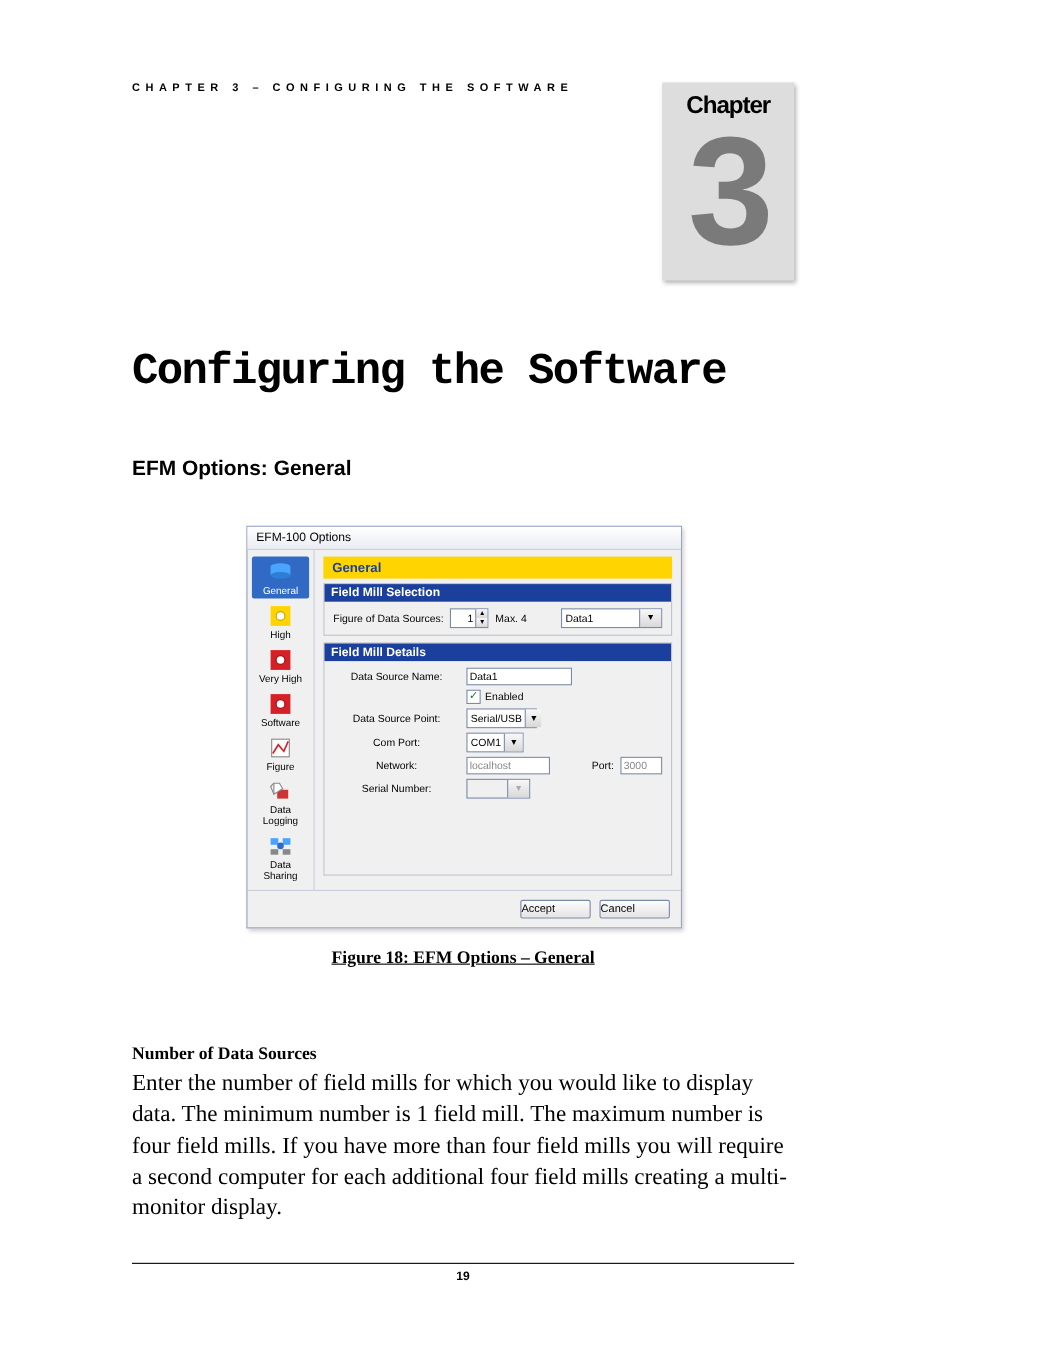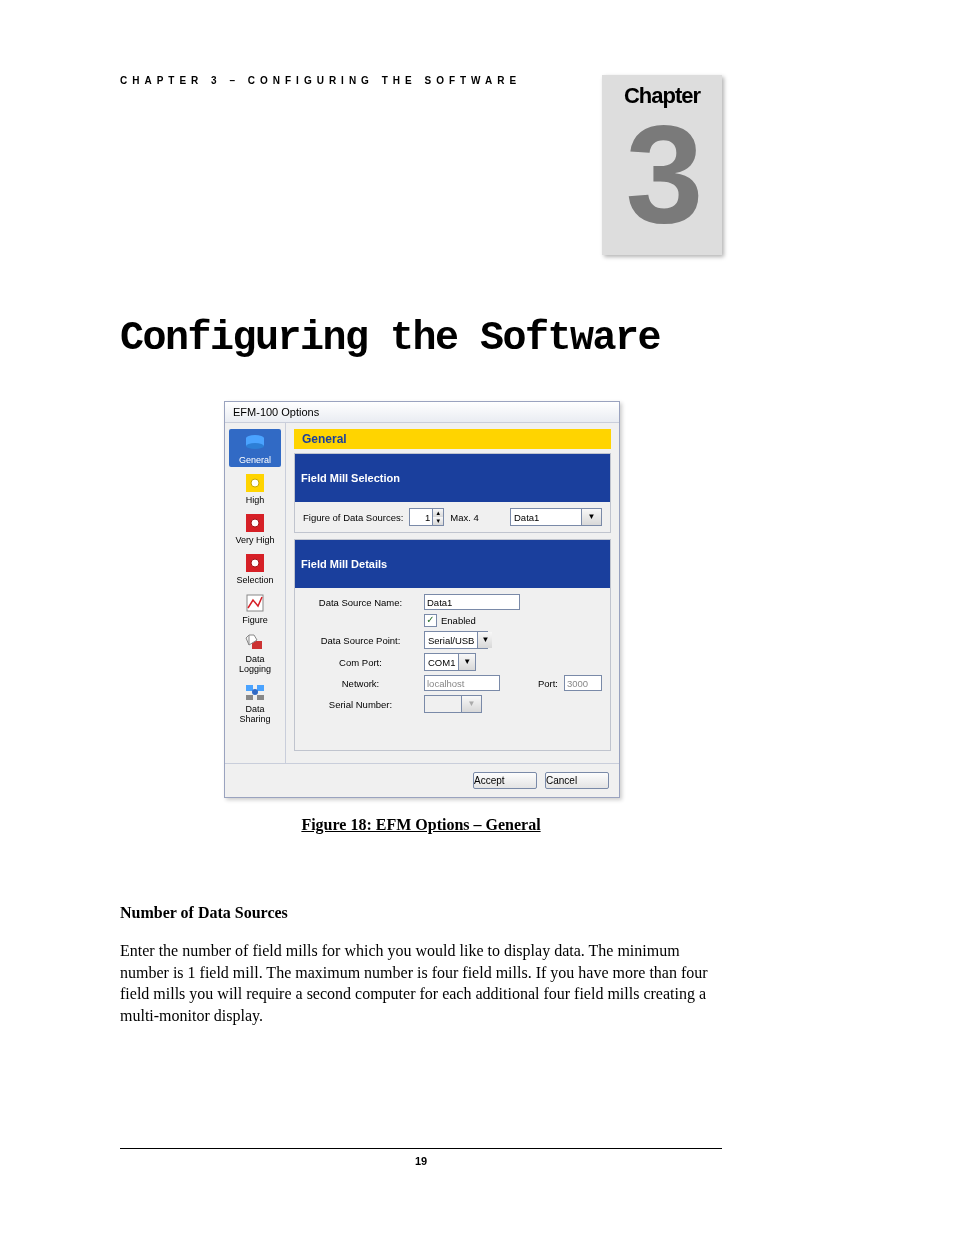--- a/index.html
+++ b/index.html
@@ -133,21 +133,21 @@
   .group {
     border: 1px solid #c0c4ce;
     margin-bottom: 6px;
     background: #f0f0f0;
   }
   .group-title {
     background: #1a3f9d;
     color: #fff;
     font-weight: bold;
     font-size: 11px;
-    padding: 18px 6px;
+    padding: 2px 6px;
   }
   .group-body {
     padding: 6px 8px;
     display: flex;
     flex-direction: column;
     gap: 4px;
   }
   .row {
     display: flex;
     align-items: center;
@@ -269,23 +269,23 @@
     text-decoration: underline;
   }
   .para-head {
     margin-top: 70px;
     font-family: Georgia, serif;
     font-weight: bold;
     font-size: 16px;
   }
   .para {
     font-family: Georgia, serif;
-    font-size: 16px;
+    font-size: 21px;
     line-height: 1.35;
-    margin-top: 18px;
+    margin-top: 2px;
   }
   .footer {
     position: absolute;
     bottom: 68px;
     left: 120px;
     right: 120px;
     border-top: 1px solid #000;
     text-align: center;
     font-family: Arial, sans-serif;
     font-weight: bold;
@@ -299,20 +299,21 @@
 <div class="page">
   <div class="running-head">CHAPTER 3 – CONFIGURING THE SOFTWARE</div>
 
   <div class="chapter-badge">
     <div class="label">Chapter</div>
     <div class="num">3</div>
   </div>
 
   <div class="title">Configuring the Software</div>
 
+  <div class="section">EFM Options: General</div>
 
   <div class="fig-wrap">
     <div class="dialog">
       <div class="titlebar">EFM-100 Options</div>
       <div class="body">
         <div class="sidebar">
           <div class="sb-item selected">
             <span class="sb-icon">
               <svg width="22" height="18" viewBox="0 0 22 18">
                   <ellipse cx="11" cy="4" rx="9" ry="3" fill="#4aa3ff"></ellipse>
@@ -340,21 +341,21 @@
             </span>
             <span>Very High</span>
           </div>
           <div class="sb-item">
             <span class="sb-icon">
               <svg width="22" height="22">
                   <rect x="2" y="2" width="18" height="18" fill="#d62027"></rect>
                   <circle cx="11" cy="11" r="4" fill="#fff" stroke="#a31016"></circle>
                 </svg>
             </span>
-            <span>Selection</span>
+            <span>Software</span>
           </div>
           <div class="sb-item">
             <span class="sb-icon">
               <svg width="22" height="22">
                   <rect x="3" y="3" width="16" height="16" fill="#fff" stroke="#888"></rect>
                   <polyline points="4,16 9,8 14,14 18,5" fill="none" stroke="#d62027" stroke-width="1.5"></polyline>
                 </svg>
             </span>
             <span>Figure</span>
           </div>

